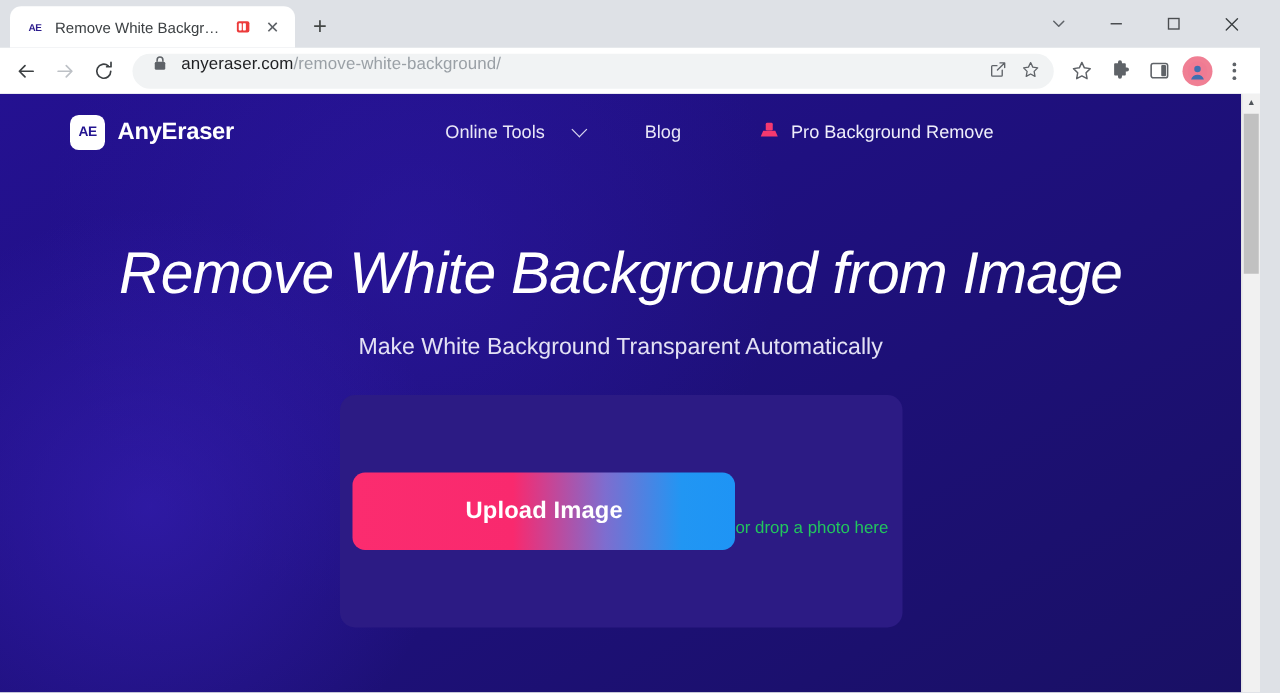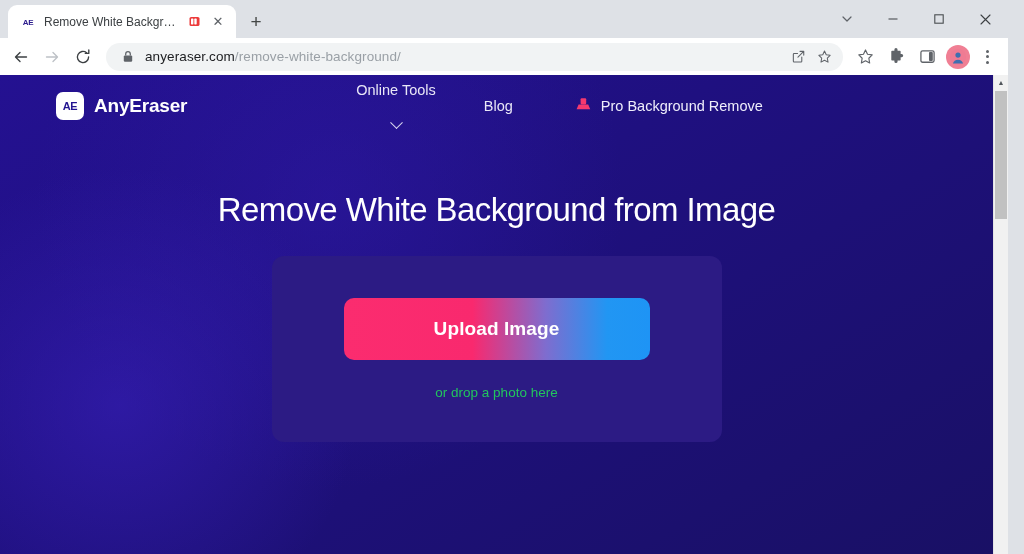--- a/index.html
+++ b/index.html
@@ -138,21 +138,20 @@
     flex: none;
   }
   .nav-btn.disabled { color: #bdc1c6; }
 
   .omnibox {
     flex: 1;
     height: 28px;
     background: #f1f3f4;
     border-radius: 14px;
     display: flex;
-    align-items: center;
     margin: 0 6px 0 7px;
     padding: 0 6px 0 14px;
     min-width: 0;
   }
 
   .lock-icon {
     width: 16px; height: 16px;
     flex: none;
     display: flex;
     align-items: center;
@@ -304,21 +303,20 @@
     gap: 0;
   }
   .nav-item {
     display: flex;
     align-items: center;
     gap: 23px;
     color: #e9e7f7;
     font-size: 14.5px;
     padding: 6px 24px;
     white-space: nowrap;
-    flex-direction: column;
   }
   .caret {
     display: inline-block;
     width: 9px; height: 9px;
     border-right: 1.6px solid #d8d5ee;
     border-bottom: 1.6px solid #d8d5ee;
     transform: rotate(45deg) translate(-2px,-2px);
   }
 
   .pro-link {
@@ -334,41 +332,42 @@
   
   .hero {
     position: relative;
     z-index: 2;
     text-align: center;
     padding-top: 55px;
   }
 
   .hero-title {
     color: #ffffff;
-    font-size: 33px;
+    font-size: 47px;
     font-weight: 500;
     letter-spacing: -0.6px;
     line-height: 1.1;
+    font-style: italic;
   }
 
   .hero-sub {
     color: #e3e1f4;
     font-size: 18.5px;
     margin-top: 22px;
     font-weight: 400;
   }
 
   .dropzone {
     width: 450px;
     height: 186px;
     margin: 28px auto 0;
     background: #2c1b84;
     border-radius: 12px;
     display: flex;
-    flex-direction: column;
+    flex-direction: row;
     align-items: center;
     justify-content: center;
   }
 
   .upload-btn {
     width: 306px;
     height: 62px;
     border: none;
     border-radius: 10px;
     background: linear-gradient(90deg, #fb2c6f 0%, #f9296e 42%, #7e6dcf 66%, #2196f3 86%, #1e94f5 100%);
@@ -542,20 +541,21 @@
               <rect x="5.6" y="1.2" width="5.6" height="6.2" rx="1.1" fill="#f4396f"></rect>
               <path d="M1.6 12.2 L3.6 7.6 H13.2 L15.2 12.2 Z" fill="#f4396f"></path>
             </svg>
           </span>
           <span>Pro Background Remove</span>
         </div>
       </div>
 
       <div class="hero">
         <h1 class="hero-title">Remove White Background from Image</h1>
+        <p class="hero-sub">Make White Background Transparent Automatically</p>
 
         <div class="dropzone">
           <button class="upload-btn">Upload Image</button>
           <div class="drop-hint">or drop a photo here</div>
         </div>
       </div>
     </div>
 
     <div class="scrollbar">
       <div class="sb-arrow">▲</div>

